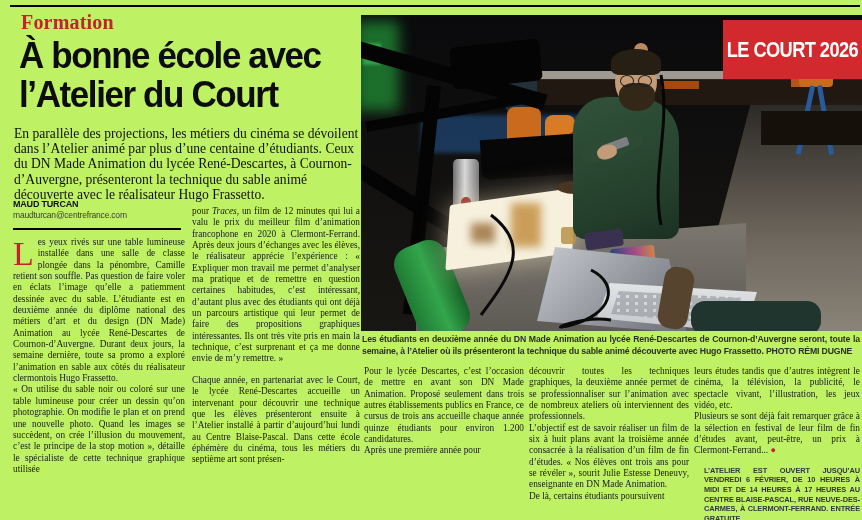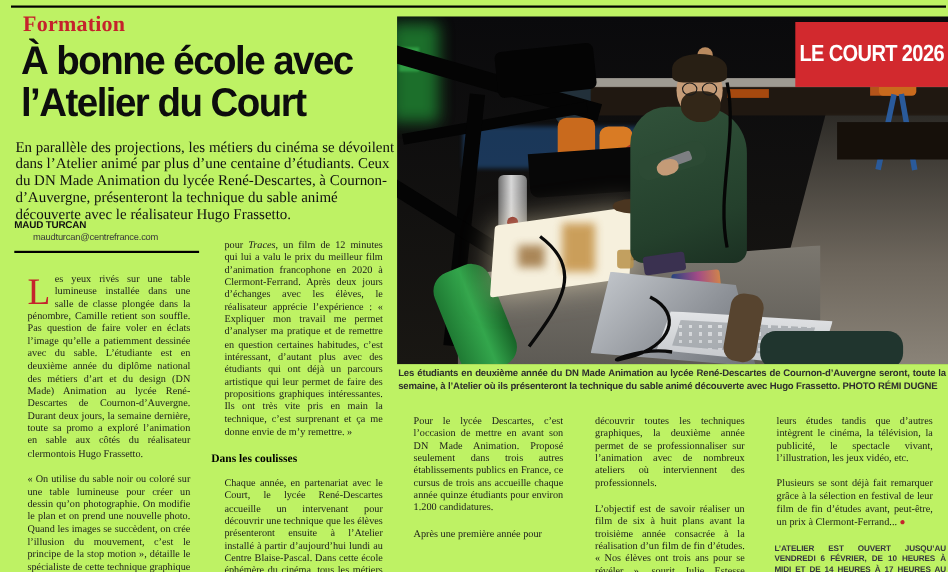--- a/index.html
+++ b/index.html
@@ -12,27 +12,27 @@
           font-weight:700;font-size:20px;letter-spacing:.2px;}
   .headline{position:absolute;left:19px;top:36px;width:345px;
             font-family:"Liberation Sans",sans-serif;font-weight:700;
             font-size:35px;line-height:37px;letter-spacing:-1.4px;color:#0d0d0d;
             transform:scaleY(1.04);transform-origin:top left;}
   .standfirst{position:absolute;left:14px;top:126px;width:350px;
               font-size:13.6px;line-height:15.2px;color:#101010;}
   .byline{position:absolute;left:13px;top:199px;width:200px;
           font-family:"Liberation Sans",sans-serif;}
   .byline .name{font-weight:700;font-size:9px;letter-spacing:-.2px;color:#111;}
-  .byline .email{font-size:8.5px;color:#3a3a3a;letter-spacing:-.2px;margin-top:1px;margin-left:17px;}
+  .byline .email{font-size:8.5px;color:#3a3a3a;letter-spacing:-.2px;margin-top:1px;}
   .byline-rule{position:absolute;left:13px;top:228px;width:168px;height:1.5px;background:#000;}
 
   
   .col{position:absolute;font-size:9.3px;line-height:11.35px;text-align:justify;
        overflow:hidden;color:#1a1a1a;}
-  .col p{margin:12px;}
+  .col p{margin:0;}
   .col1{left:13px;top:237px;width:172px;height:283px;}
   .col2{left:192px;top:206px;width:168px;height:314px;}
   .col3{left:364px;top:366px;width:160px;height:154px;}
   .col4{left:529px;top:366px;width:160px;height:154px;}
   .col5{left:694px;top:366px;width:166px;height:154px;}
   .dropcap{float:left;color:#c5232c;font-size:34px;line-height:29px;
            padding:2px 4px 0 0;font-weight:400;}
   .ital{font-style:italic;}
   .subhead{font-family:"Liberation Serif",serif;font-weight:700;font-size:10.5px;
            line-height:11.5px;margin-top:10px;color:#000;}
@@ -222,21 +222,20 @@
   <div class="caption"><span>Les étudiants en deuxième année du DN Made Animation au lycée René-Descartes de Cournon-d’Auvergne seront, toute la semaine, à l’Atelier où ils présenteront la technique du sable animé découverte avec Hugo Frassetto. </span><span class="credit">PHOTO RÉMI DUGNE</span></div>
 
   <div class="col col1">
     <p><span class="dropcap">L</span><span>es yeux rivés sur une table lumineuse installée dans une salle de classe plongée dans la pénombre, Camille retient son souffle. Pas question de faire voler en éclats l’image qu’elle a patiemment dessinée avec du sable. L’étudiante est en deuxième année du diplôme national des métiers d’art et du design (DN Made) Animation au lycée René-Descartes de Cournon-d’Auvergne. Durant deux jours, la semaine dernière, toute sa promo a exploré l’animation en sable aux côtés du réalisateur clermontois Hugo Frassetto.</span></p>
     <p>« On utilise du sable noir ou coloré sur une table lumineuse pour créer un dessin qu’on photographie. On modifie le plan et on prend une nouvelle photo. Quand les images se succèdent, on crée l’illusion du mouvement, c’est le principe de la stop motion », détaille le spécialiste de cette technique graphique utilisée</p>
   </div>
 
   <div class="col col2">
     <p><span>pour </span><span class="ital">Traces</span><span>, un film de 12 minutes qui lui a valu le prix du meilleur film d’animation francophone en 2020 à Clermont-Ferrand. Après deux jours d’échanges avec les élèves, le réalisateur apprécie l’expérience : « Expliquer mon travail me permet d’analyser ma pratique et de remettre en question certaines habitudes, c’est intéressant, d’autant plus avec des étudiants qui ont déjà un parcours artistique qui leur permet de faire des propositions graphiques intéressantes. Ils ont très vite pris en main la technique, c’est surprenant et ça me donne envie de m’y remettre. »</span></p>
     <div class="subhead">
-      <div>Dans les coulisses</div>
     </div>
     <p>Chaque année, en partenariat avec le Court, le lycée René-Descartes accueille un intervenant pour découvrir une technique que les élèves présenteront ensuite à l’Atelier installé à partir d’aujourd’hui lundi au Centre Blaise-Pascal. Dans cette école éphémère du cinéma, tous les métiers du septième art sont présen-</p>
   </div>
 
   <div class="col col3">
     <p>Pour le lycée Descartes, c’est l’occasion de mettre en avant son DN Made Animation. Proposé seulement dans trois autres établissements publics en France, ce cursus de trois ans accueille chaque année quinze étudiants pour environ 1.200 candidatures.</p>
     <p>Après une première année pour</p>
   </div>
 
   <div class="col col4">

